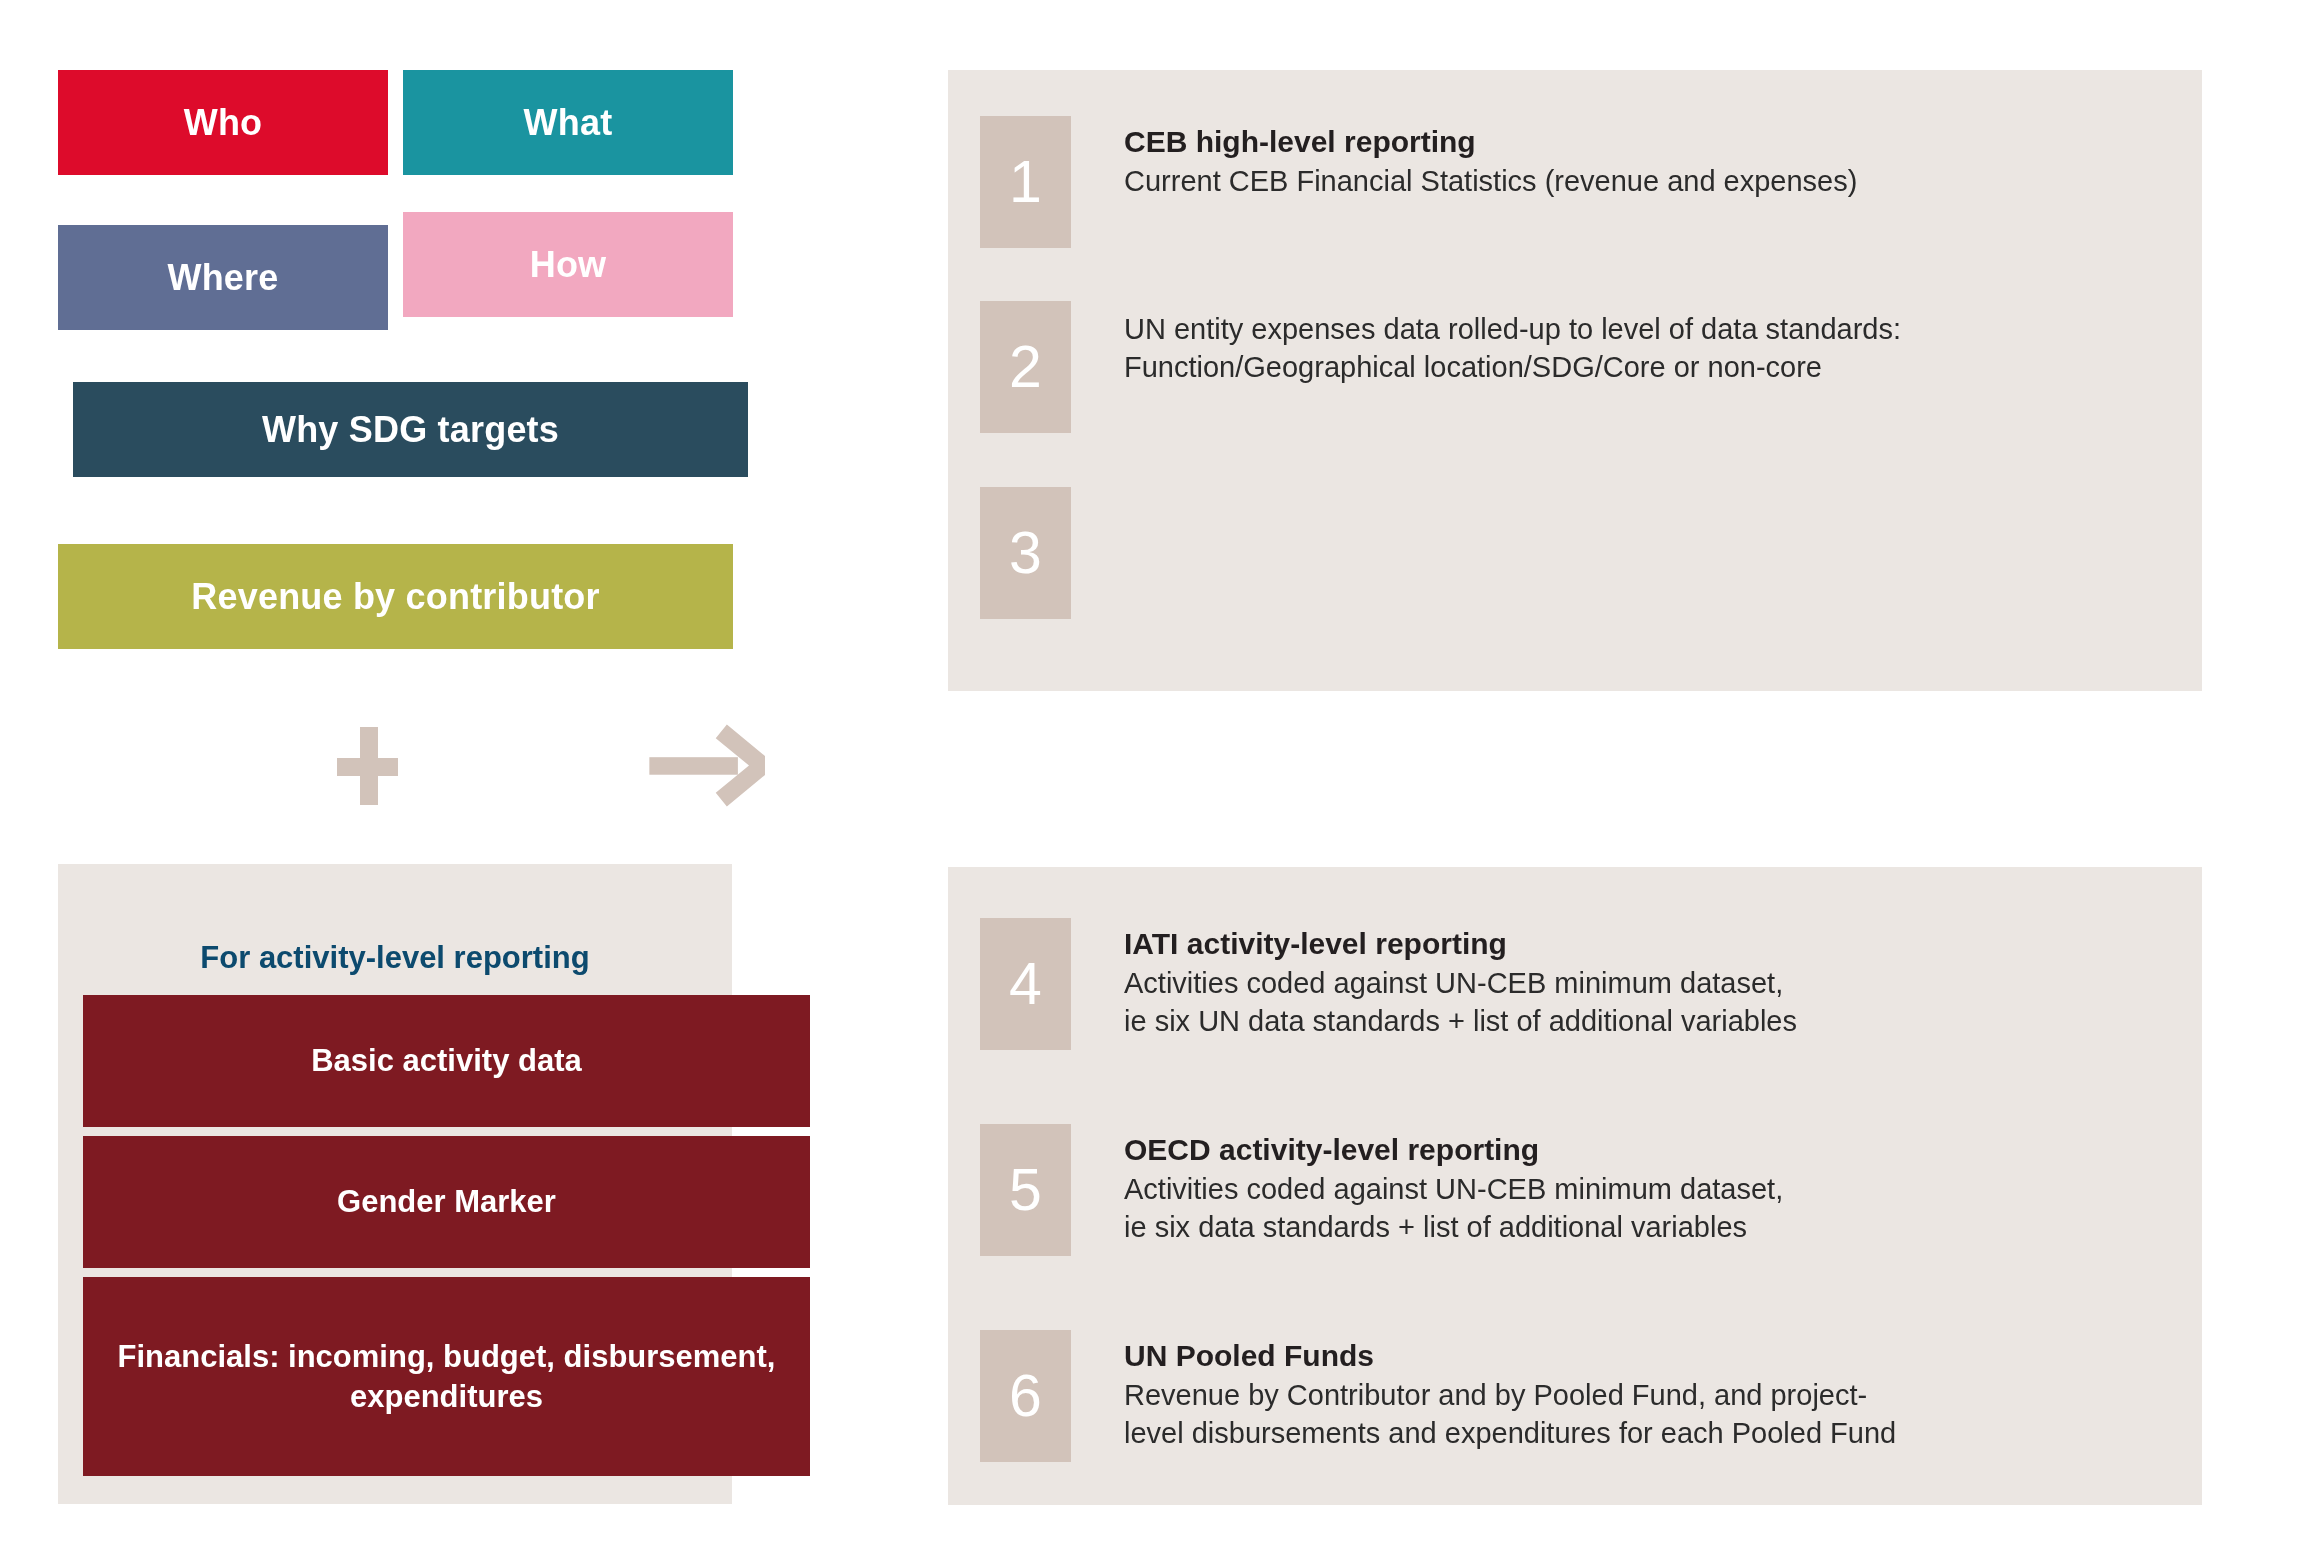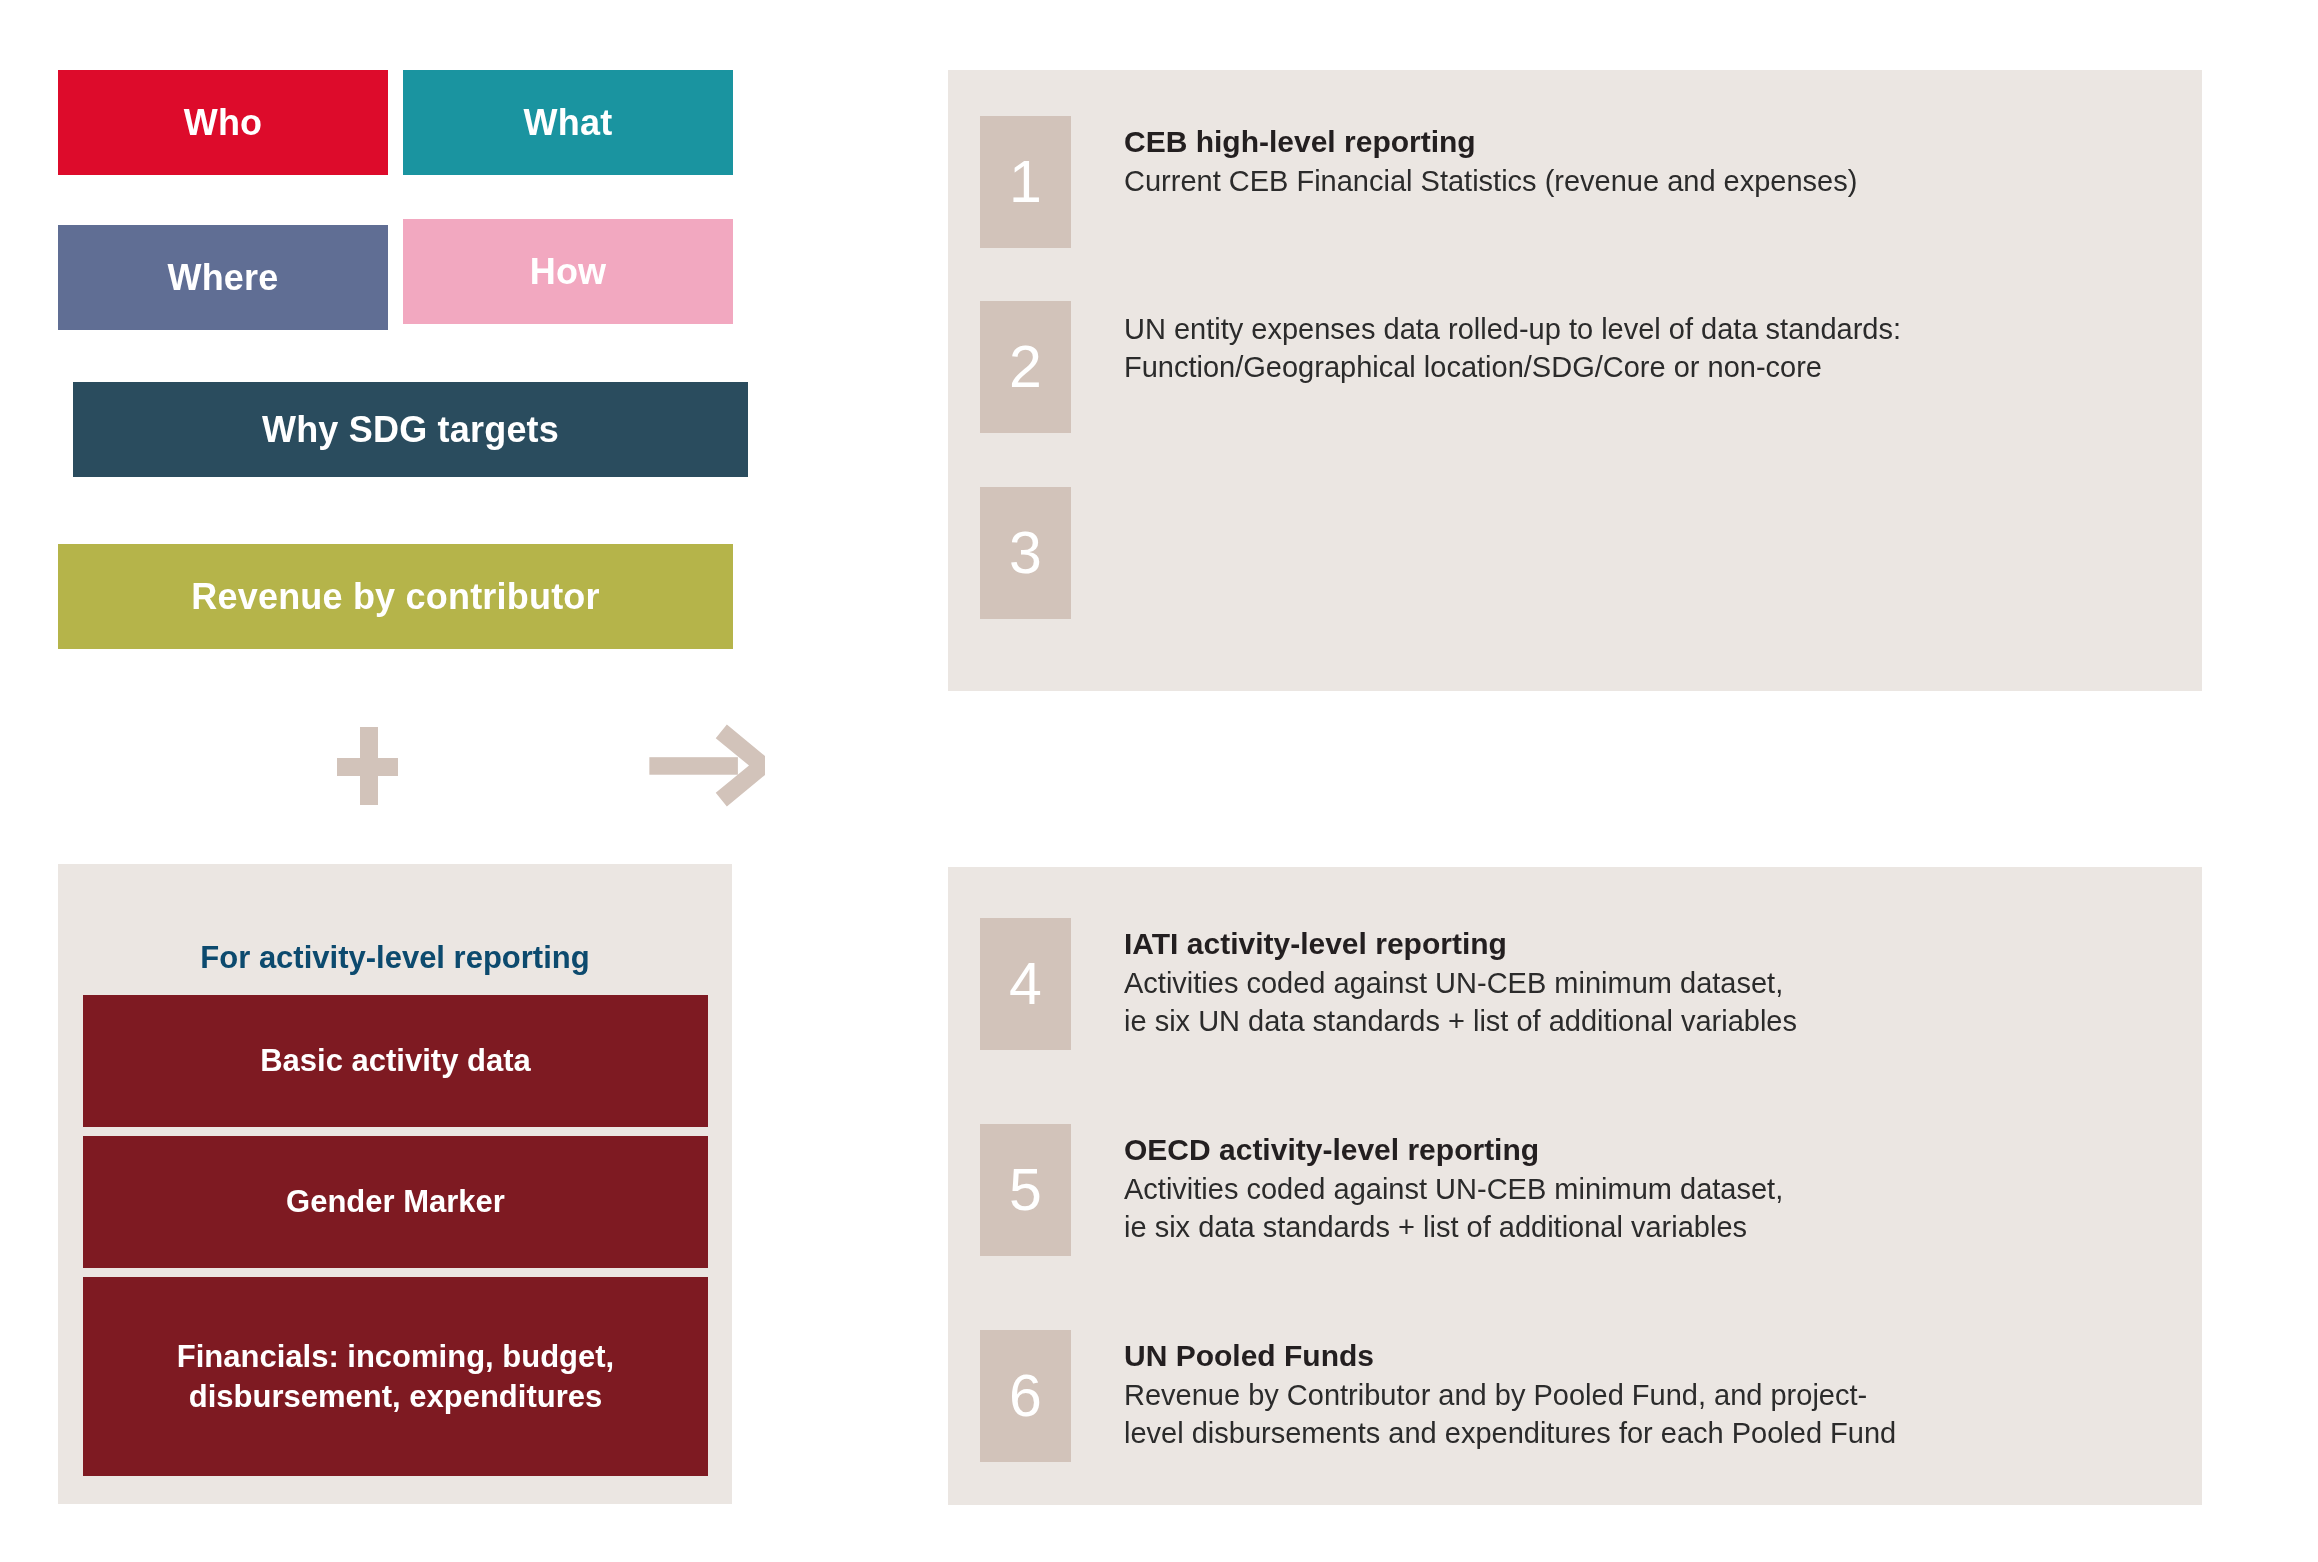--- a/index.html
+++ b/index.html
@@ -28,21 +28,21 @@
     font-weight: bold;
     display: flex;
     align-items: center;
     justify-content: center;
     text-align: center;
     letter-spacing: 0.2px;
   }
   #dim-who   { left: 58px;  top: 70px;  width: 330px; height: 105px; background: #DD0B2B; font-size: 36px; }
   #dim-what  { left: 403px; top: 70px;  width: 330px; height: 105px; background: #1A94A0; font-size: 36px; }
   #dim-where { left: 58px;  top: 225px; width: 330px; height: 105px; background: #606E94; font-size: 36px; }
-  #dim-how   { left: 403px; top: 219px; width: 330px; height: 105px; background: #F2A8C0; font-size: 36px; }
+  #dim-how   { left: 403px; top: 212px; width: 330px; height: 105px; background: #F2A8C0; font-size: 36px; }
   #dim-why   { left: 73px;  top: 382px; width: 675px; height: 95px; background: #2A4C5E; font-size: 36px; }
   #dim-rev   { left: 58px;  top: 544px; width: 675px; height: 105px; background: #B5B44A; font-size: 36px; }
 
   
   #plus-symbol {
     position: absolute;
     left: 337px;
     top: 727px;
     width: 61px;
     height: 78px;
@@ -83,21 +83,21 @@
     top: 940px;
     width: 674px;
     text-align: center;
     font-size: 31px;
     font-weight: bold;
     color: #0c4a6e;
   }
   .activity-block {
     position: absolute;
     left: 83px;
-    width: 625px;
+    width: 727px;
     background: #7E1A22;
     color: #ffffff;
     font-weight: bold;
     font-size: 31px;
     line-height: 40px;
     display: flex;
     align-items: center;
     justify-content: center;
     text-align: center;
   }

